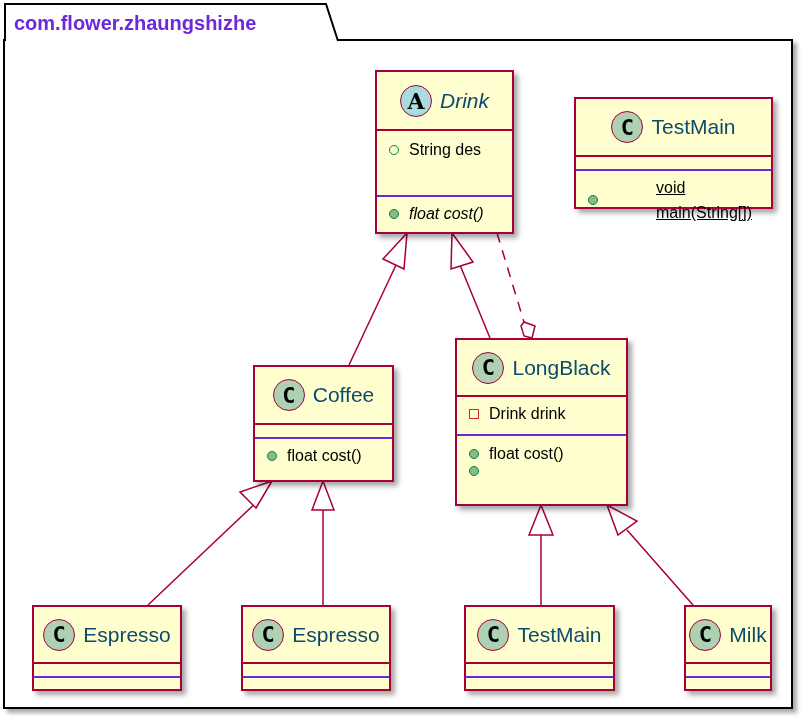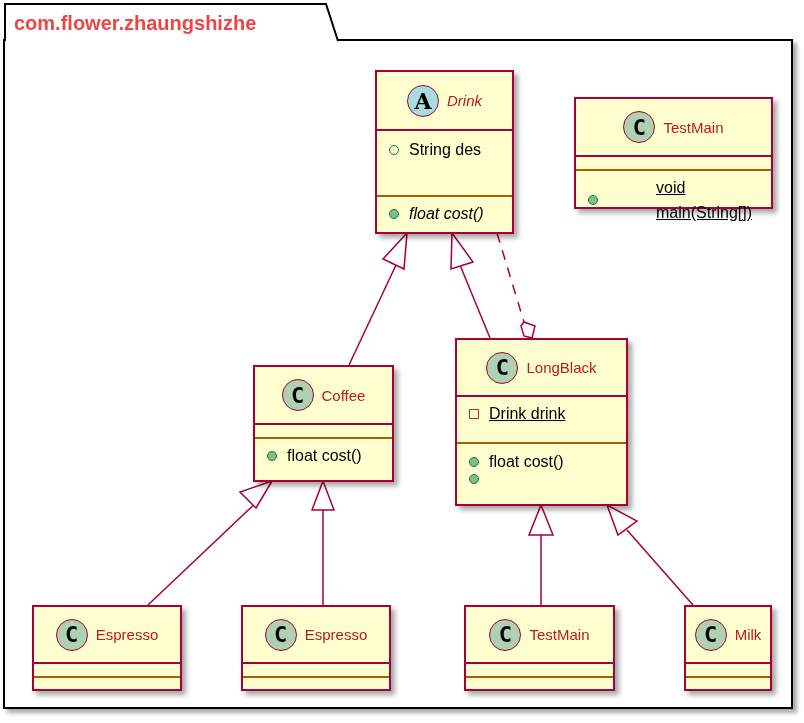--- a/index.html
+++ b/index.html
@@ -1,38 +1,38 @@
 <!DOCTYPE html>
 <html><head>
 <meta charset="utf-8">
 <style>
   html, body { margin:0; padding:0; background:#ffffff; }
   body { width:804px; height:723px; position:relative; overflow:hidden;
          font-family:"Liberation Sans", "DejaVu Sans", sans-serif; }
   .pkg-tab { position:absolute; left:2px; top:2px; width:338px; height:38px;
              box-sizing:border-box; }
   .pkg-title { position:absolute; left:12px; top:10px; font-weight:bold;
-               font-size:20px; color:#ef4444; }
+               font-size:20px; color:#6d28d9; }
   .pkg-body { position:absolute; left:3px; top:39px; width:790px; height:670px;
               border:2px solid #000; box-sizing:border-box; background:#fff;
               box-shadow:4px 4px 4px #aaa; }
   .cls { position:absolute; background:#FEFECE; border:2px solid #A80036;
          box-sizing:border-box; box-shadow:4px 4px 5px rgba(0,0,0,0.35); }
   .cls .hdr { display:flex; align-items:center; justify-content:center;
               border-bottom:2px solid #A80036; box-sizing:border-box; }
-  .cls .sec { border-bottom:2px solid #a16207; box-sizing:border-box;
+  .cls .sec { border-bottom:2px solid #6d28d9; box-sizing:border-box;
               padding:4px 12px; }
   .cls .sec:last-child { border-bottom:none; }
   .stereo { width:32px; height:32px; border-radius:50%; border:1.5px solid #A80036;
             display:flex; align-items:center; justify-content:center;
             font-size:22px; font-weight:bold; font-family:"DejaVu Sans Mono", monospace;
             margin-right:8px; box-sizing:border-box; color:#000; }
   .stereo.c { background:#ADD1B2; }
   .stereo.a { background:#A9DCDF; font-family:"DejaVu Serif", serif; }
-  .cname { font-size:15px; color:#b91c1c; }
+  .cname { font-size:21px; color:#0c4a6e; }
   .cname.italic { font-style:italic; }
   .member { display:flex; align-items:center; font-size:16px; line-height:25px; color:#000; }
   .member .vis { width:10px; height:10px; margin-right:10px; box-sizing:border-box; flex:none; }
   .vis.pub-field { border:1.5px solid #038048; border-radius:50%; background:transparent; }
   .vis.pub-method { border:1.5px solid #038048; border-radius:50%; background:#84BE84; }
   .vis.priv-field { border:1.5px solid #C82930; background:transparent; }
   .italic { font-style:italic; }
   .underline { text-decoration:underline;margin-left:48px; }
   svg.edges { position:absolute; left:0; top:0; }
 </style>
@@ -118,21 +118,21 @@
       <span>float cost()</span>
     </div>
   </div>
 </div>
 
 <div class="cls" style="left:455px;top:338px;width:173px;height:168px;">
   <div class="hdr" style="height:57px;">
     <span class="stereo c">C</span>
     <span class="cname">LongBlack</span>
   </div>
-  <div class="sec" style="height:47px;text-decoration:underline;">
+  <div class="sec" style="height:39px;">
     <div class="member">
       <span class="vis priv-field"></span>
       <span>Drink drink</span>
     </div>
   </div>
   <div class="sec" style="padding-top:5px;">
     <div class="member">
       <span class="vis pub-method"></span>
       <span>float cost()</span>
     </div>

